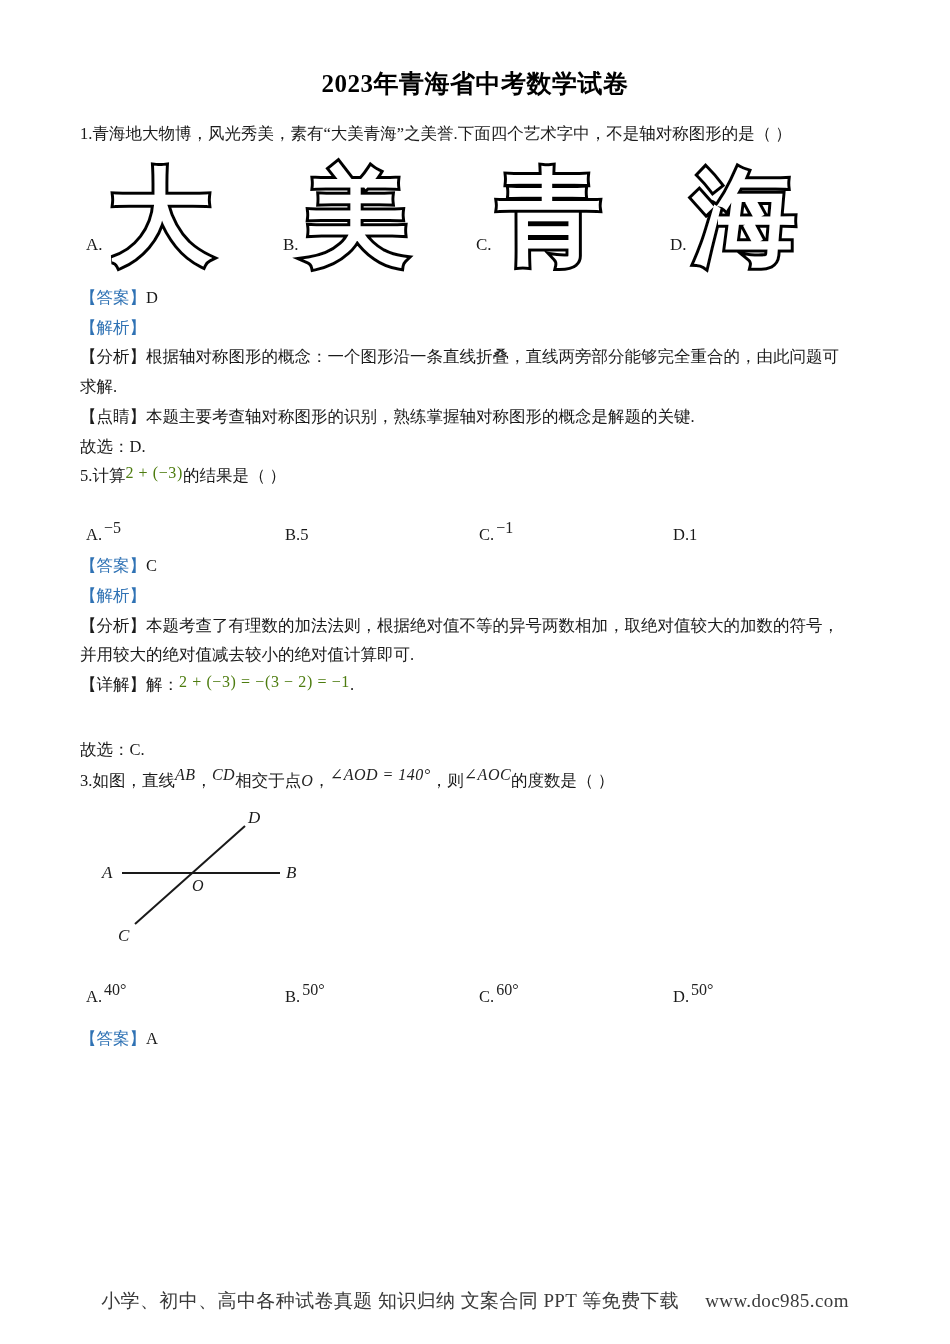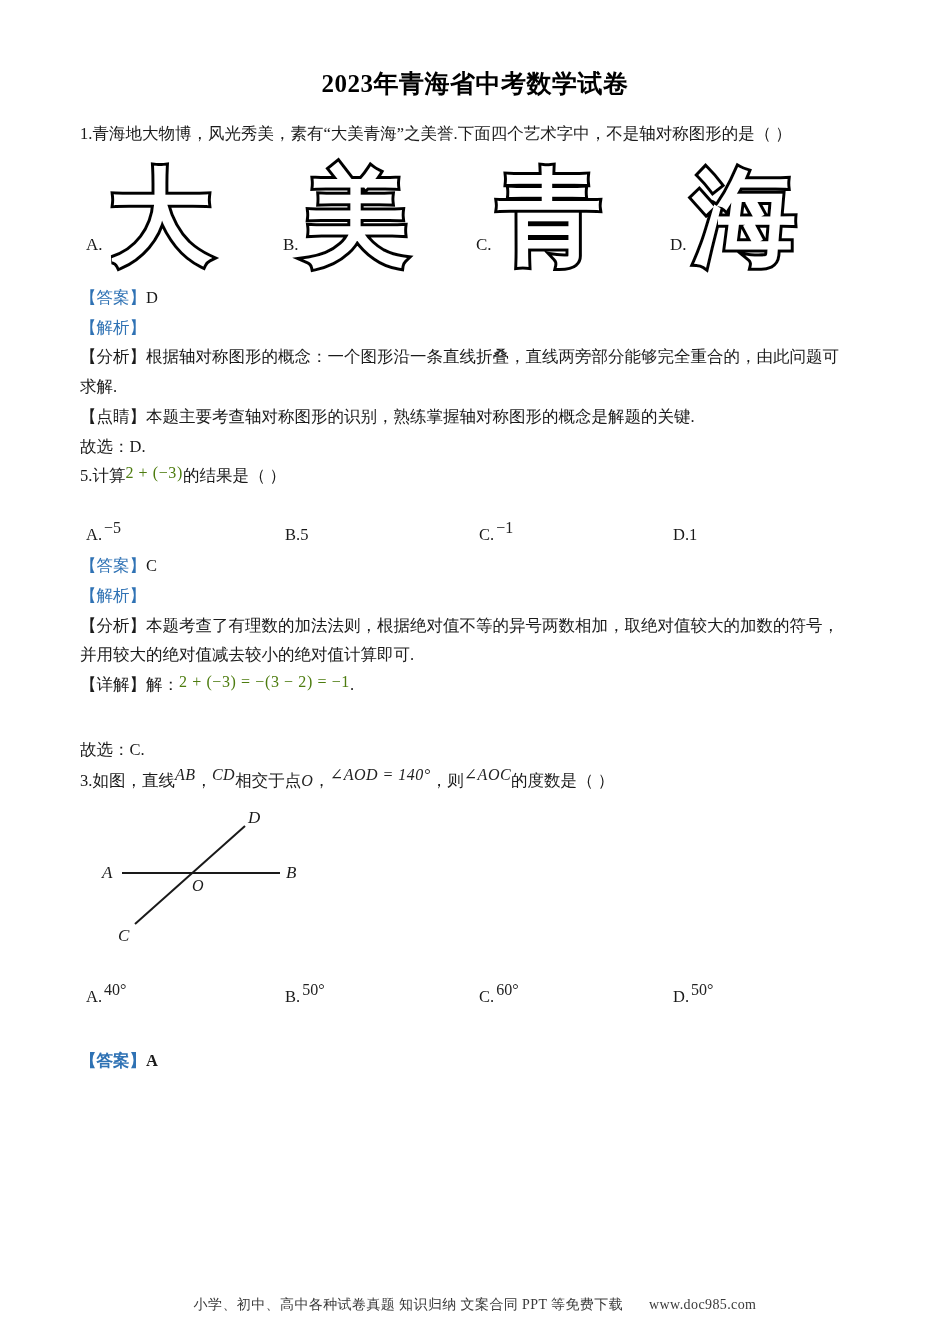--- a/index.html
+++ b/index.html
@@ -131,21 +131,21 @@
     height: 150px;
     position: relative;
   }
   
   .footer {
     position: absolute;
     left: 0;
     right: 0;
     bottom: 30px;
     text-align: center;
-    font-size: 14px;
+    font-size: 19px;
     color: #3a3a3a;
     letter-spacing: 0.4px;
     font-family: "Liberation Serif", "DejaVu Serif", serif;
   }
   .footer .url { margin-left: 26px; }
 </style>
 </head>
 <body>
 
 <div class="page">
@@ -258,21 +258,21 @@
         <span class="lt">B.</span><span class="opt-sup">50°</span>
       </div>
       <div class="opt" style="left:399px;">
         <span class="lt">C.</span><span class="opt-sup">60°</span>
       </div>
       <div class="opt" style="left:593px;">
         <span class="lt">D.</span><span class="opt-sup">50°</span>
       </div>
     </div>
 
-    <div class="para" style="margin-top:38px;font-weight:bold;">
+    <div class="para" style="margin-top:16px;">
       <span class="label-blue">【答案】</span><span>A</span>
     </div>
 
   </div>
 
   <div class="footer">
     <span>小学、初中、高中各种试卷真题 知识归纳 文案合同 PPT 等免费下载</span><span class="url">www.doc985.com</span>
   </div>
 
 </div>

